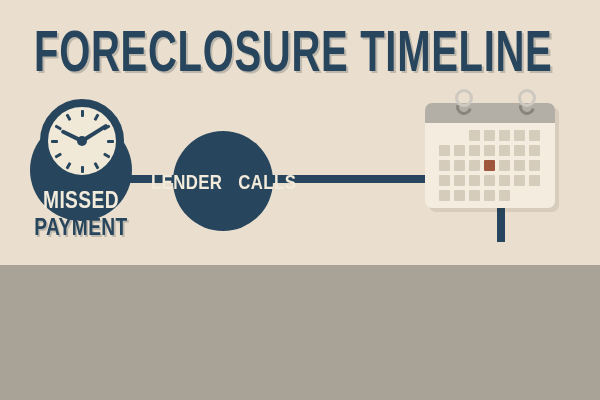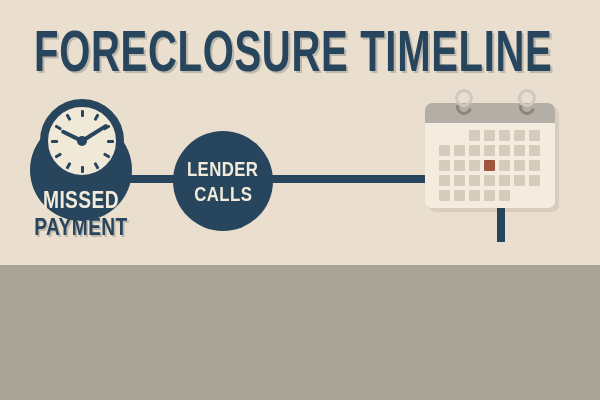--- a/index.html
+++ b/index.html
@@ -14,21 +14,21 @@
     position:absolute;left:34px;top:22px;margin:0;
     font-size:58px;line-height:58px;font-weight:700;letter-spacing:1px;
     color:var(--navy);white-space:nowrap;
     transform:scaleX(0.69);transform-origin:left top;
     text-shadow:3px 2px 0 var(--title_shadow);
   }
   .hline{position:absolute;left:81px;top:175px;width:420px;height:8px;background:var(--navy);}
   .vline{position:absolute;left:497px;top:195px;width:8px;height:47px;background:var(--navy);}
   .node{
     position:absolute;border-radius:50%;background:var(--navy);
-    display:flex;flex-direction:column;align-items:center;justify-content:center;
+    display:flex;flex-direction:row;align-items:center;justify-content:center;
   }
   .node-1{left:30px;top:119px;width:102px;height:102px;}
   .node-2{left:173px;top:131px;width:100px;height:100px;}
   .node-3{left:303px;top:132px;width:97px;height:97px;}
   .node-4{left:448px;top:237px;width:107px;height:107px;}
   .node .ln{
     display:inline-block;white-space:nowrap;color:var(--cream);
     font-weight:700;font-size:21px;line-height:25px;letter-spacing:0.5px;
     transform:scaleX(0.8);transform-origin:center;
   }

